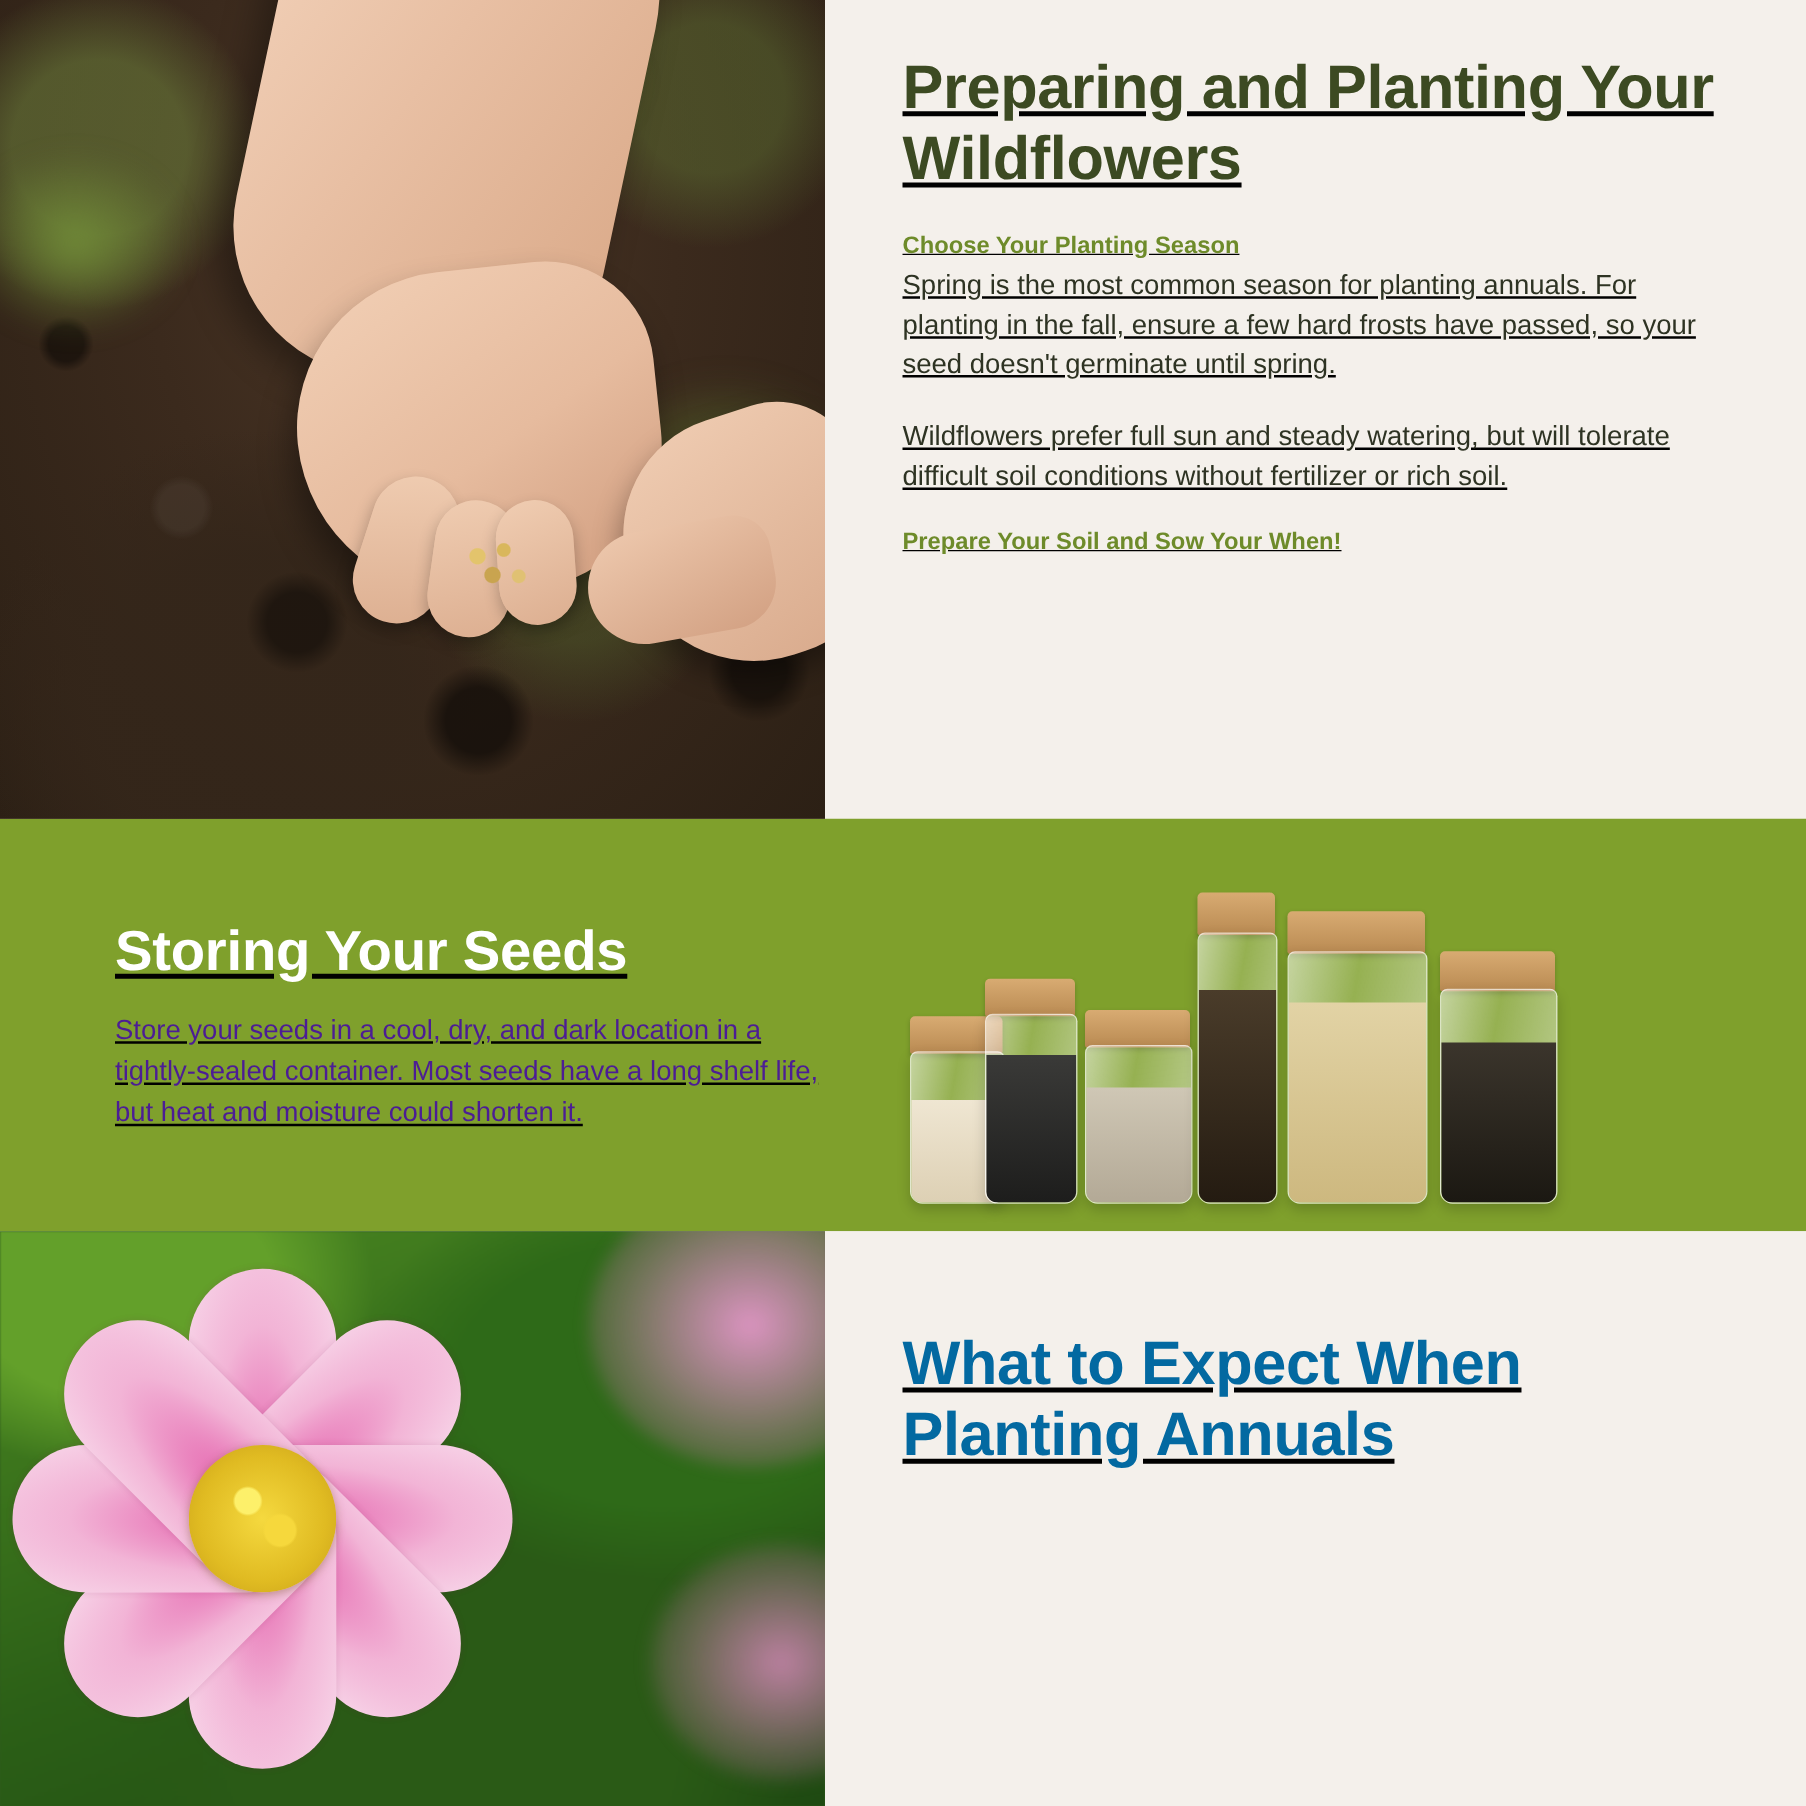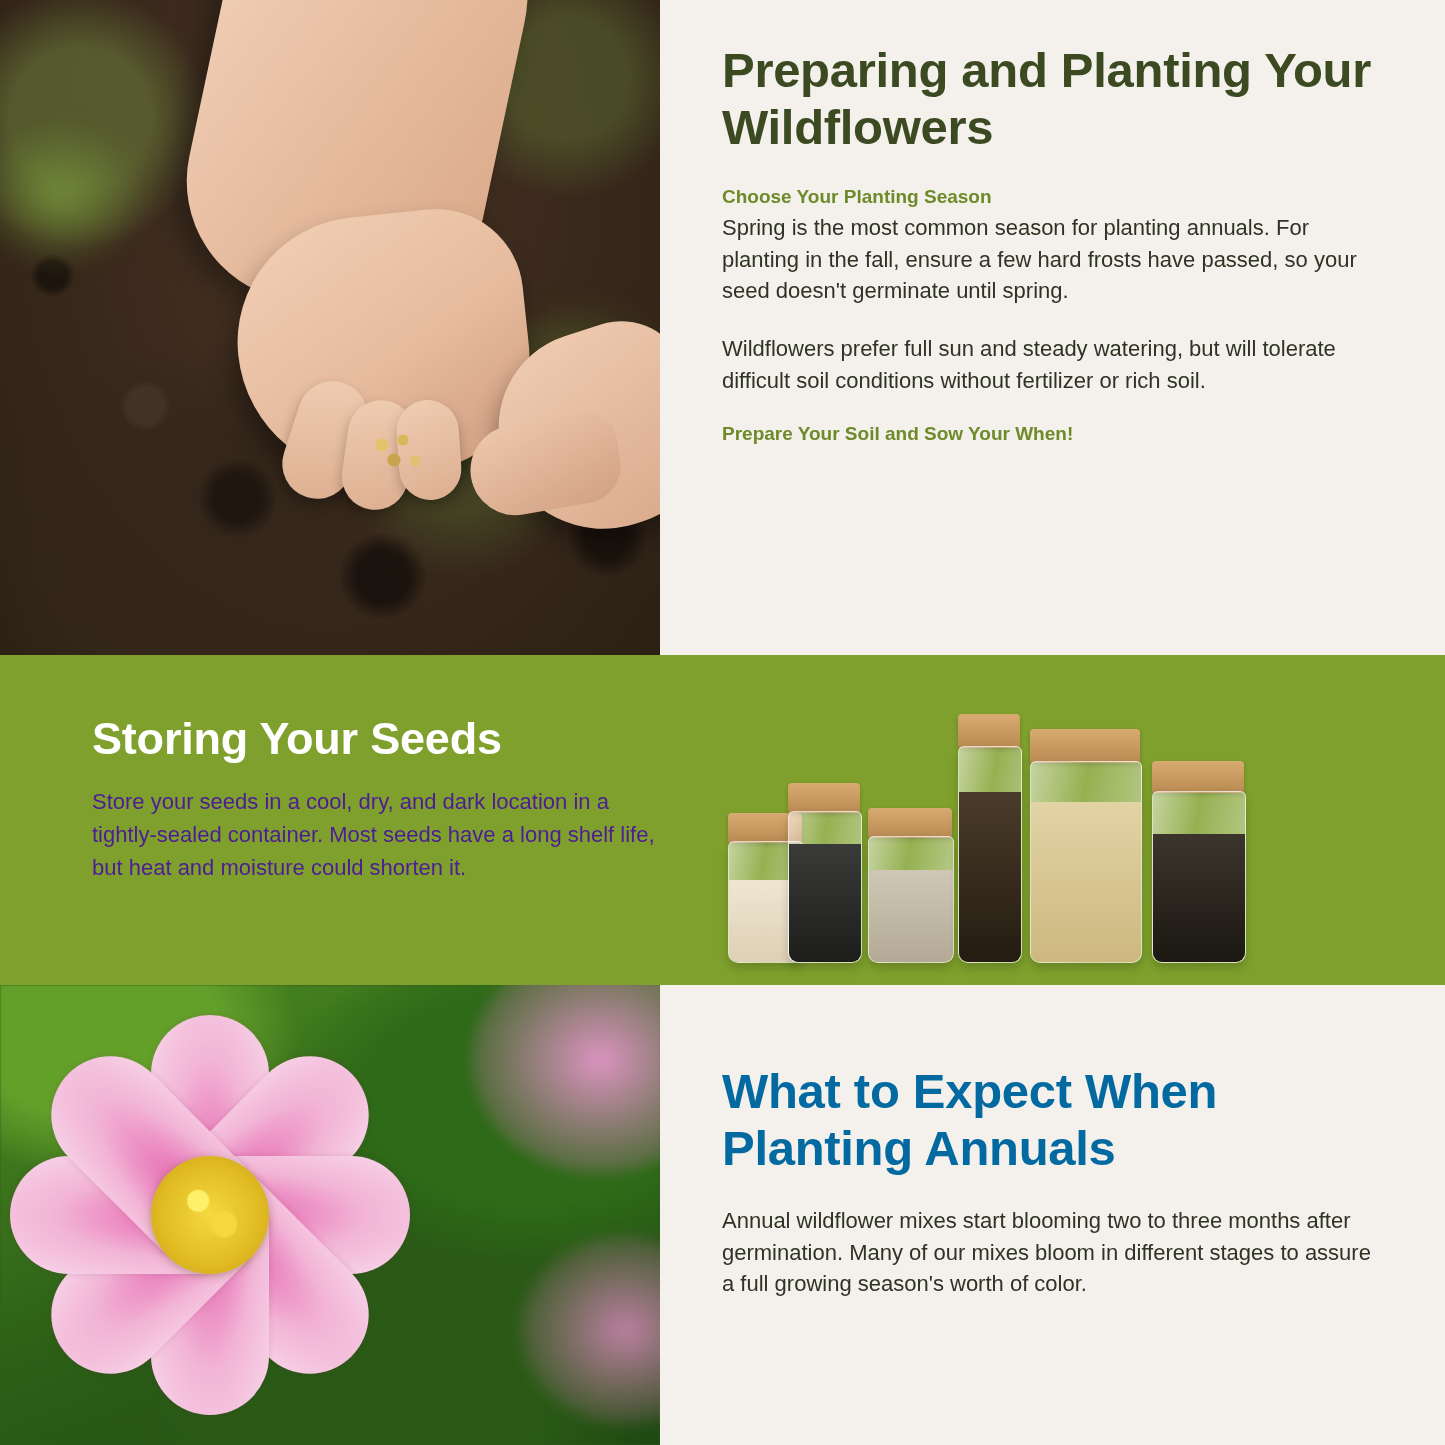--- a/index.html
+++ b/index.html
@@ -10,20 +10,21 @@
   body {
     font-family: "Liberation Sans", sans-serif;
     -webkit-font-smoothing: antialiased;
   }
   .page {
     position: relative;
     width: 1445px;
     height: 1445px;
     overflow: hidden;
     background: #f4f0ea;
+    text-decoration: underline;
   }
 
   
   .section {
     display: flex;
     width: 100%;
     box-sizing: border-box;
   }
   #section-planting {
     height: 655px;
@@ -168,21 +169,21 @@
   
   #section-storing {
     height: 330px;
     background: #7fa02c;
     display: flex;
     align-items: stretch;
   }
   .storing-copy {
     width: 700px;
     box-sizing: border-box;
-    padding: 58px 30px 0 92px;
+    padding: 80px 30px 0 92px;
   }
   h2.storing-title {
     font-size: 45px;
     font-weight: bold;
     color: #ffffff;
     margin: 0 0 20px 0;
     letter-spacing: -0.2px;
   }
   p.storing-text {
     font-size: 22px;
@@ -406,17 +407,16 @@
         <div class="petal" style="transform:rotate(180deg)"></div>
         <div class="petal" style="transform:rotate(225deg)"></div>
         <div class="petal" style="transform:rotate(270deg)"></div>
         <div class="petal" style="transform:rotate(315deg)"></div>
         <div class="center-disc"></div>
       </div>
     </div>
 
     <div class="expect-copy">
       <h2 class="expect-title">What to Expect When Planting Annuals</h2>
-      <p class="body-text last">Annual wildflower mixes start blooming two to three months after germination. Many of our mixes bloom in different stages to assure a full growing season's worth of color.</p>
     </div>
   </div>
 
 </div>
 
 </body></html>

